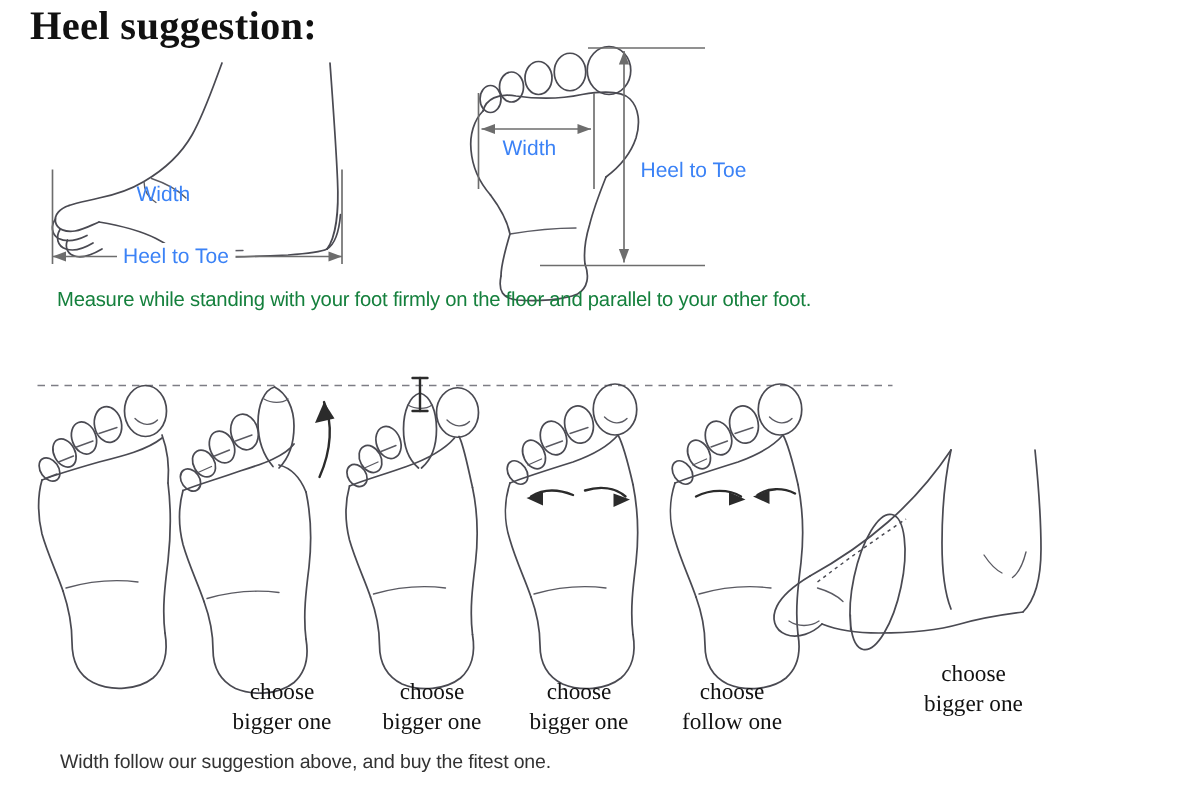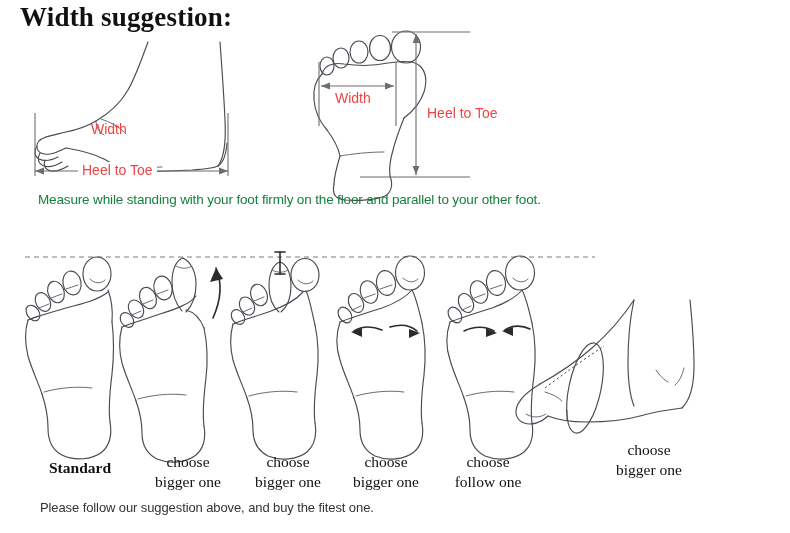--- a/index.html
+++ b/index.html
@@ -53,21 +53,21 @@
   .dimhead{fill:#6d6d6d;}
   .dash{fill:none;stroke:#7d7d85;stroke-width:1.1;stroke-dasharray:5 4;}
   .arrowblk{fill:#2b2b2b;}
   .arrowstroke{fill:none;stroke:#2b2b2b;stroke-width:1.6;stroke-linecap:round;}
   .dotted{fill:none;stroke:#4a4a52;stroke-width:1;stroke-dasharray:2.2 2.6;}
 
   
   .dimlabel{
     position:absolute;
     font-size:14px;
-    color:#ef4444;
+    color:#3b82f6;
     font-family:"Liberation Sans", sans-serif;
     white-space:nowrap;
   }
 
   
   .cap{
     position:absolute;
     font-family:"Liberation Serif", serif;
     font-size:15.5px;
     color:#111;
@@ -76,21 +76,21 @@
     white-space:nowrap;
     font-weight:400;
   }
   .cap.strong{font-weight:bold;}
 </style>
 </head>
 <body>
 
 <div id="page">
 
-  <div class="abs" id="title">Width suggestion:</div>
+  <div class="abs" id="title">Heel suggestion:</div>
 
   <svg class="layer" width="790" height="533" viewBox="0 0 790 533">
 
     <g>
       <path class="stroke" d="M148,42 C142,58 136,76 128,90 C120,104 108,114 96,121
         C86,127 76,130 66,132 C58,134 52,135 46,137"></path>
       <path class="stroke" d="M46,137 C40,139 36,143 37,148 C38,153 44,155 50,154
         C56,153 61,150 66,148"></path>
       <path class="stroke" d="M37,146 C34,150 34,156 39,159 C45,162 52,160 58,157"></path>
       <path class="stroke" d="M40,153 C37,158 38,164 44,166 C50,168 57,165 62,162"></path>
@@ -300,23 +300,20 @@
          C606,422 626,420 640,416 C654,412 666,410 682,408"></path>
       <path class="stroke-thin" d="M567,410 L567,420"></path>
       <path class="stroke-thin" d="M545,392 C552,394 558,397 562,401"></path>
 
       <path class="dotted" d="M545,388 C566,372 586,358 604,346"></path>
 
       <ellipse class="stroke" cx="585" cy="388" rx="16" ry="46" transform="rotate(12 585 388)"></ellipse>
     </g>
   </svg>
 
-  <div class="cap strong" style="left:20px;top:458px;width:120px;">
-    <span>Standard</span>
-  </div>
 
   <div class="cap" style="left:128px;top:452px;width:120px;">
     <span>choose</span><br>
     <span>bigger one</span>
   </div>
 
   <div class="cap" style="left:228px;top:452px;width:120px;">
     <span>choose</span><br>
     <span>bigger one</span>
   </div>
@@ -329,15 +326,15 @@
   <div class="cap" style="left:426px;top:452px;width:124px;">
     <span>choose</span><br>
     <span>follow one</span>
   </div>
 
   <div class="cap" style="left:588px;top:440px;width:122px;">
     <span>choose</span><br>
     <span>bigger one</span>
   </div>
 
-  <div class="abs" id="footer-note">Please follow our suggestion above, and buy the fitest one.</div>
+  <div class="abs" id="footer-note">Width follow our suggestion above, and buy the fitest one.</div>
 
 </div>
 
 </body></html>

